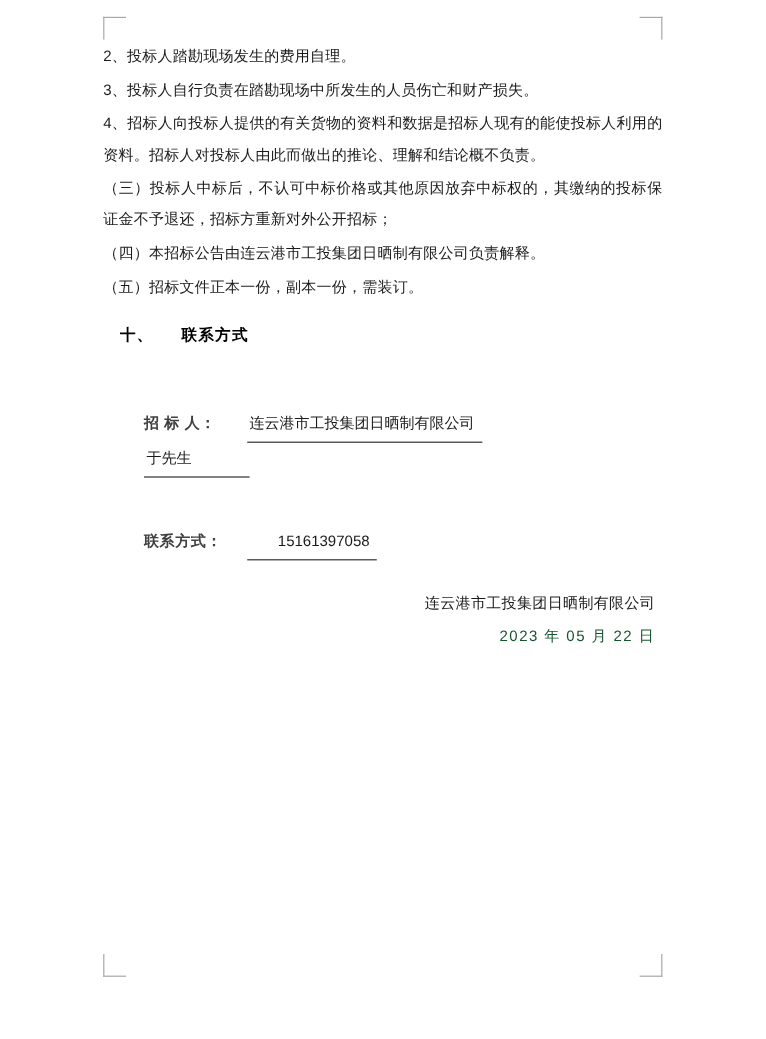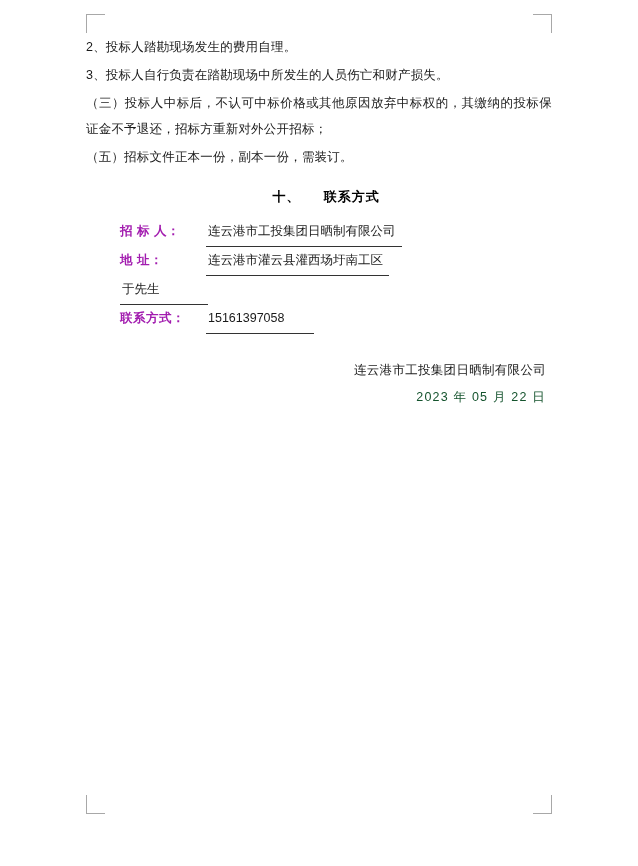--- a/index.html
+++ b/index.html
@@ -47,39 +47,39 @@
     letter-spacing: 0.2px;
   }
   .section-title {
     font-size: 13px;
     font-weight: bold;
     color: #000;
     margin: 14px 0 8px 0;
     padding-left: 14px;
     letter-spacing: 1px;
     line-height: 26px;
-    text-align: center;
   }
   .contact-block {
     margin-left: 34px;
     margin-top: 4px;
   }
   .contact-row {
     display: flex;
     align-items: baseline;
     line-height: 27px;
     font-size: 12.5px;
     color: #1a1a1a;
   }
   .contact-label {
     width: 86px;
     flex: 0 0 86px;
     font-weight: bold;
     letter-spacing: 0.5px;
-    color: #a21caf;
+    color: #404040;
+    margin-top: 40px;
   }
   .contact-value {
     border-bottom: 1px solid #333;
     padding: 0 6px 1px 2px;
     min-width: 150px;
     color: #1a1a1a;
   }
   .signature {
     margin-top: 22px;
     text-align: right;
@@ -105,44 +105,42 @@
 
   <div class="mark tl"></div>
   <div class="mark tr"></div>
   <div class="mark bl"></div>
   <div class="mark br"></div>
 
   <div class="content">
 
     <p class="para">2、投标人踏勘现场发生的费用自理。</p>
     <p class="para">3、投标人自行负责在踏勘现场中所发生的人员伤亡和财产损失。</p>
+    <p class="para">4、招标人向投标人提供的有关货物的资料和数据是招标人现有的能使投标人利用的资料。招标人对投标人由此而做出的推论、理解和结论概不负责。</p>
     <p class="para">（三）投标人中标后，不认可中标价格或其他原因放弃中标权的，其缴纳的投标保证金不予退还，招标方重新对外公开招标；</p>
+    <p class="para">（四）本招标公告由连云港市工投集团日晒制有限公司负责解释。</p>
     <p class="para">（五）招标文件正本一份，副本一份，需装订。</p>
 
     <div class="section-title">
       <span>十、</span>
       <span style="display:inline-block;width:14px;"></span>
       <span>联系方式</span>
     </div>
 
     <div class="contact-block">
       <div class="contact-row">
         <span class="contact-label">招 标 人：</span>
         <span class="contact-value">连云港市工投集团日晒制有限公司</span>
       </div>
       <div class="contact-row">
-        <span class="contact-label">地      址：</span>
-        <span class="contact-value">连云港市灌云县灌西场圩南工区</span>
-      </div>
-      <div class="contact-row">
         <span class="contact-value" style="min-width:80px;">于先生</span>
       </div>
       <div class="contact-row">
         <span class="contact-label">联系方式：</span>
-        <span class="contact-value" style="min-width:100px;">15161397058</span>
+        <span class="contact-value" style="min-width:100px;text-align:right;">15161397058</span>
       </div>
     </div>
 
     <div class="signature">
       <div class="sig-line">连云港市工投集团日晒制有限公司</div>
       <div class="sig-date">2023 年 05 月 22 日</div>
     </div>
 
   </div>
 </div>

